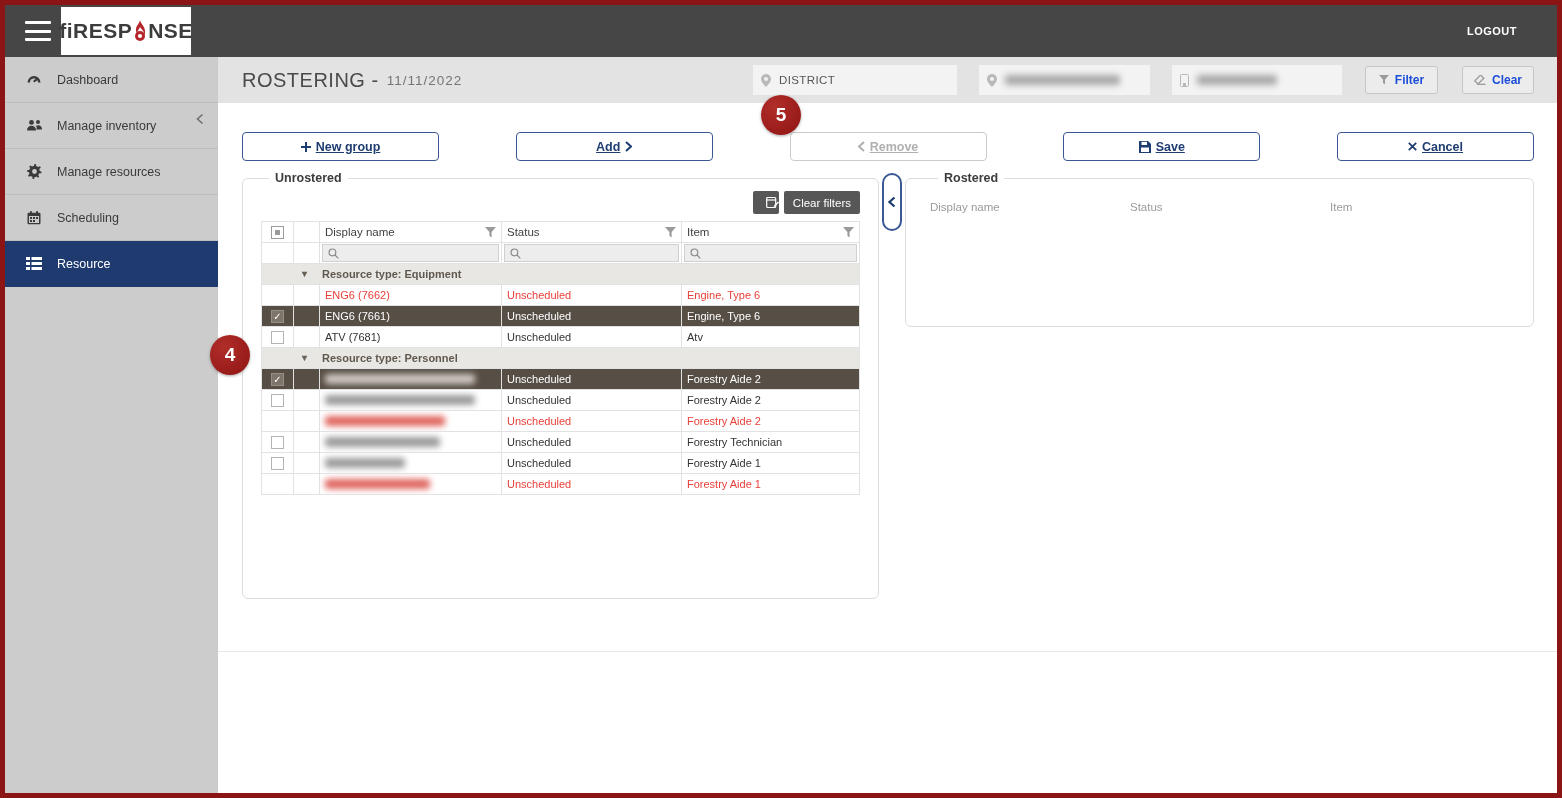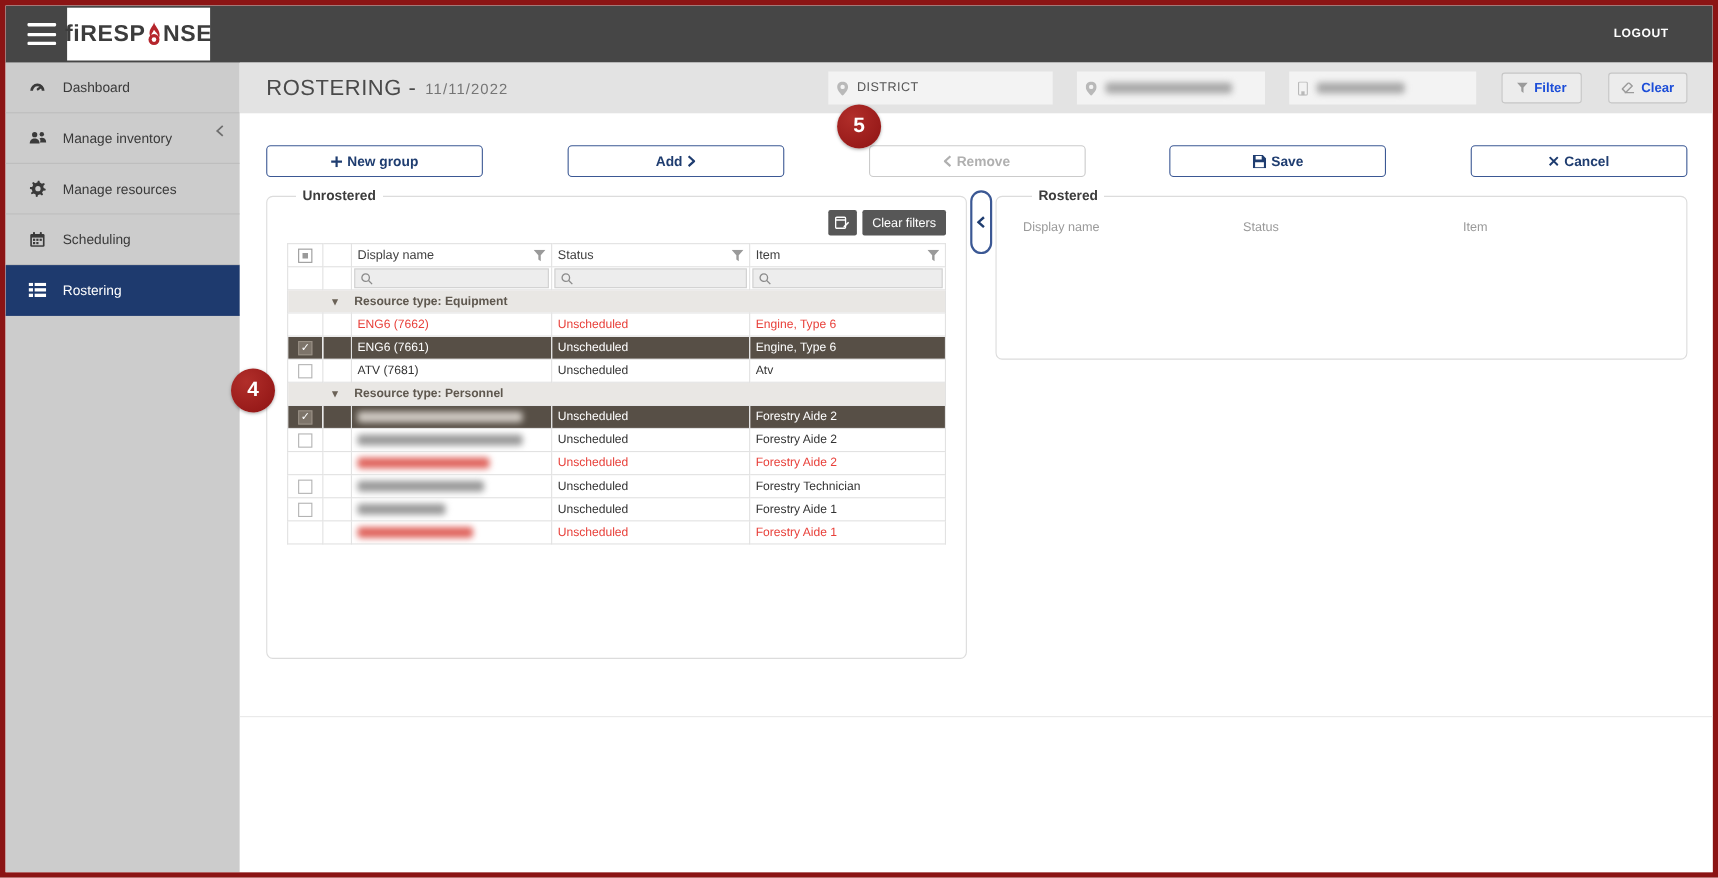--- a/index.html
+++ b/index.html
@@ -29,32 +29,32 @@
   .page-title { margin-left:24px; font-size:20px; color:#4a4a4a; letter-spacing:0.5px; font-weight:500; white-space:nowrap; }
   .page-date { margin-left:8px; font-size:13.5px; color:#757575; letter-spacing:1px; }
   .band-input { height:30px; background:#f3f3f3; display:flex; align-items:center; padding:0 8px; }
   .band-input .pin { margin-right:8px; opacity:.55; }
   .band-input-text { font-size:11.5px; color:#555555; letter-spacing:0.4px; }
   .blurbar { height:10px; border-radius:3px; background:#a9a9a9; filter:blur(3px); }
   .band-btn { height:28px; border:1px solid #c6c6c6; border-radius:3px; background:#ececec; color:#1d4ed8; font-size:12px; font-weight:600; display:flex; align-items:center; justify-content:center; gap:6px; cursor:default; }
 
   
   .actions { margin:29px 23px 0 24px; display:flex; justify-content:space-between; }
-  .btn { width:197px; height:29px; background:#ffffff; border:1px solid #3b5894; border-radius:4px; color:#1f3d70; font-size:12.5px; font-weight:600; display:flex; align-items:center; justify-content:center; gap:5px; cursor:pointer; }
+  .btn { width:197px; height:29px; background:#ffffff; border:1px solid #3b5894; border-radius:4px; color:#1f3d70; font-size:12.5px; font-weight:600; display:flex; align-items:center; justify-content:center; gap:5px; cursor:pointer;text-decoration:underline; }
   .btn.disabled { border-color:#cbcbcb; color:#b0b0b0; cursor:default; }
 
   
   .panels { margin:10px 23px 0 24px; display:flex; align-items:flex-start; }
   fieldset.panel { border:1px solid #dcdcdc; border-radius:6px; background:#ffffff; }
   fieldset.panel legend { font-size:12.5px; font-weight:bold; color:#3c3c3c; padding:0 6px; margin-left:8px; }
   .unrostered { width:637px; height:428px; padding:2px 18px 0 18px; }
   .rostered { flex:1; height:156px; margin-left:2px; padding:2px 18px 0 24px; }
 
   .grid-tools { display:flex; justify-content:flex-end; gap:5px; margin-top:4px; }
-  .tool-btn { height:23px; background:#575757; color:#ffffff; border:none; border-radius:2px; font-size:11.5px; display:flex; align-items:center; justify-content:center; cursor:pointer; }
+  .tool-btn { height:23px; background:#575757; color:#ffffff; border:none; border-radius:2px; font-size:11.5px; display:flex; align-items:center; justify-content:flex-end; cursor:pointer; }
   .tool-btn.icon-only { width:26px; }
   .tool-btn.labelled { padding:0 9px; }
 
   
   table.grid { margin-top:7px; border-collapse:collapse; table-layout:fixed; width:598px; font-size:11px; color:#333333; }
   table.grid col.c-check { width:32px; } table.grid col.c-exp { width:26px; }
   table.grid col.c-name { width:182px; } table.grid col.c-status { width:180px; } table.grid col.c-item { width:178px; }
   table.grid td, table.grid th { border:1px solid #e2e2e2; padding:0 5px; height:21px; overflow:hidden; white-space:nowrap; text-align:left; vertical-align:middle; }
   th.head-cell { font-weight:normal; color:#3f3f3f; font-size:11.5px; position:relative; }
   th .funnel { position:absolute; right:5px; top:5px; }
@@ -168,21 +168,21 @@
       <span class="nav-icon">
         <svg width="16" height="13" viewBox="0 0 16 13">
             <rect x="0" y="0" width="4" height="3" fill="currentColor"></rect>
             <rect x="5.5" y="0" width="10.5" height="3" fill="currentColor"></rect>
             <rect x="0" y="5" width="4" height="3" fill="currentColor"></rect>
             <rect x="5.5" y="5" width="10.5" height="3" fill="currentColor"></rect>
             <rect x="0" y="10" width="4" height="3" fill="currentColor"></rect>
             <rect x="5.5" y="10" width="10.5" height="3" fill="currentColor"></rect>
           </svg>
       </span>
-      <span>Rostering</span>
+      <span>Resource</span>
     </div>
   </div>
 
   <div class="main">
 
     <div class="header-band">
       <span class="page-title">ROSTERING -</span>
       <span class="page-date">11/11/2022</span>
 
       <div style="margin-left:auto; display:flex; align-items:center;">

